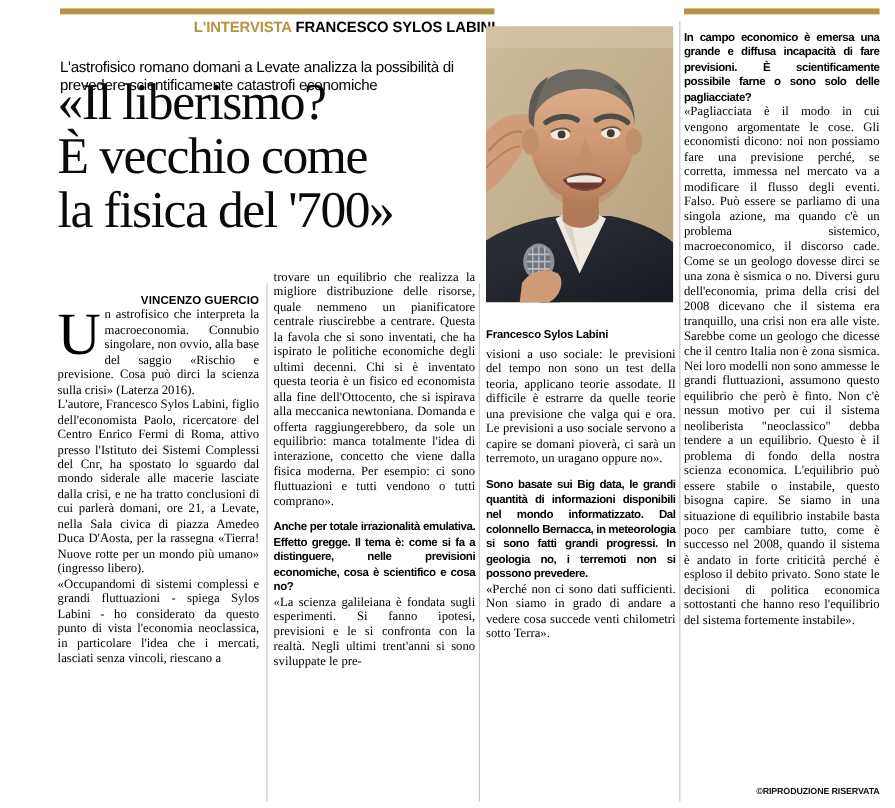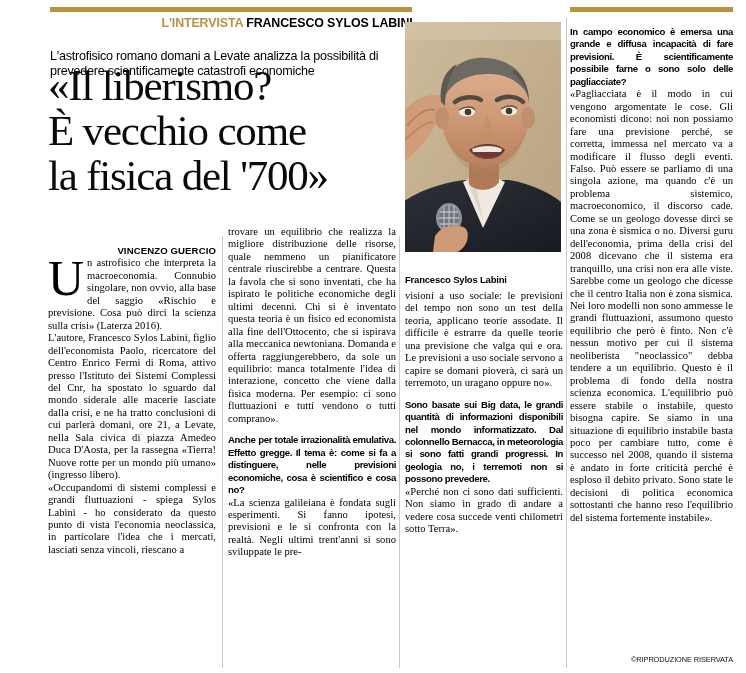--- a/index.html
+++ b/index.html
@@ -101,21 +101,21 @@
   
   .vrule{position:absolute;width:1px;background:#c9c9c9;}
   #vr1{left:222px;top:236px;height:432px;}
   #vr2{left:399px;top:236px;height:432px;}
   #vr3{left:566px;top:18px;height:650px;}
 
   
   .copyright{
     position:absolute;left:570px;top:655px;width:163px;
     font-family:"Liberation Sans", sans-serif;
-    font-size:7.4px;font-weight:normal;letter-spacing:-0.1px;
+    font-size:7.4px;font-weight:bold;letter-spacing:-0.1px;
     text-align:right;color:#111;
   }
 </style>
 </head>
 <body>
 
 <div class="page">
 
   <div class="gold-rule" id="gold-left"></div>
   <div class="gold-rule" id="gold-right"></div>

